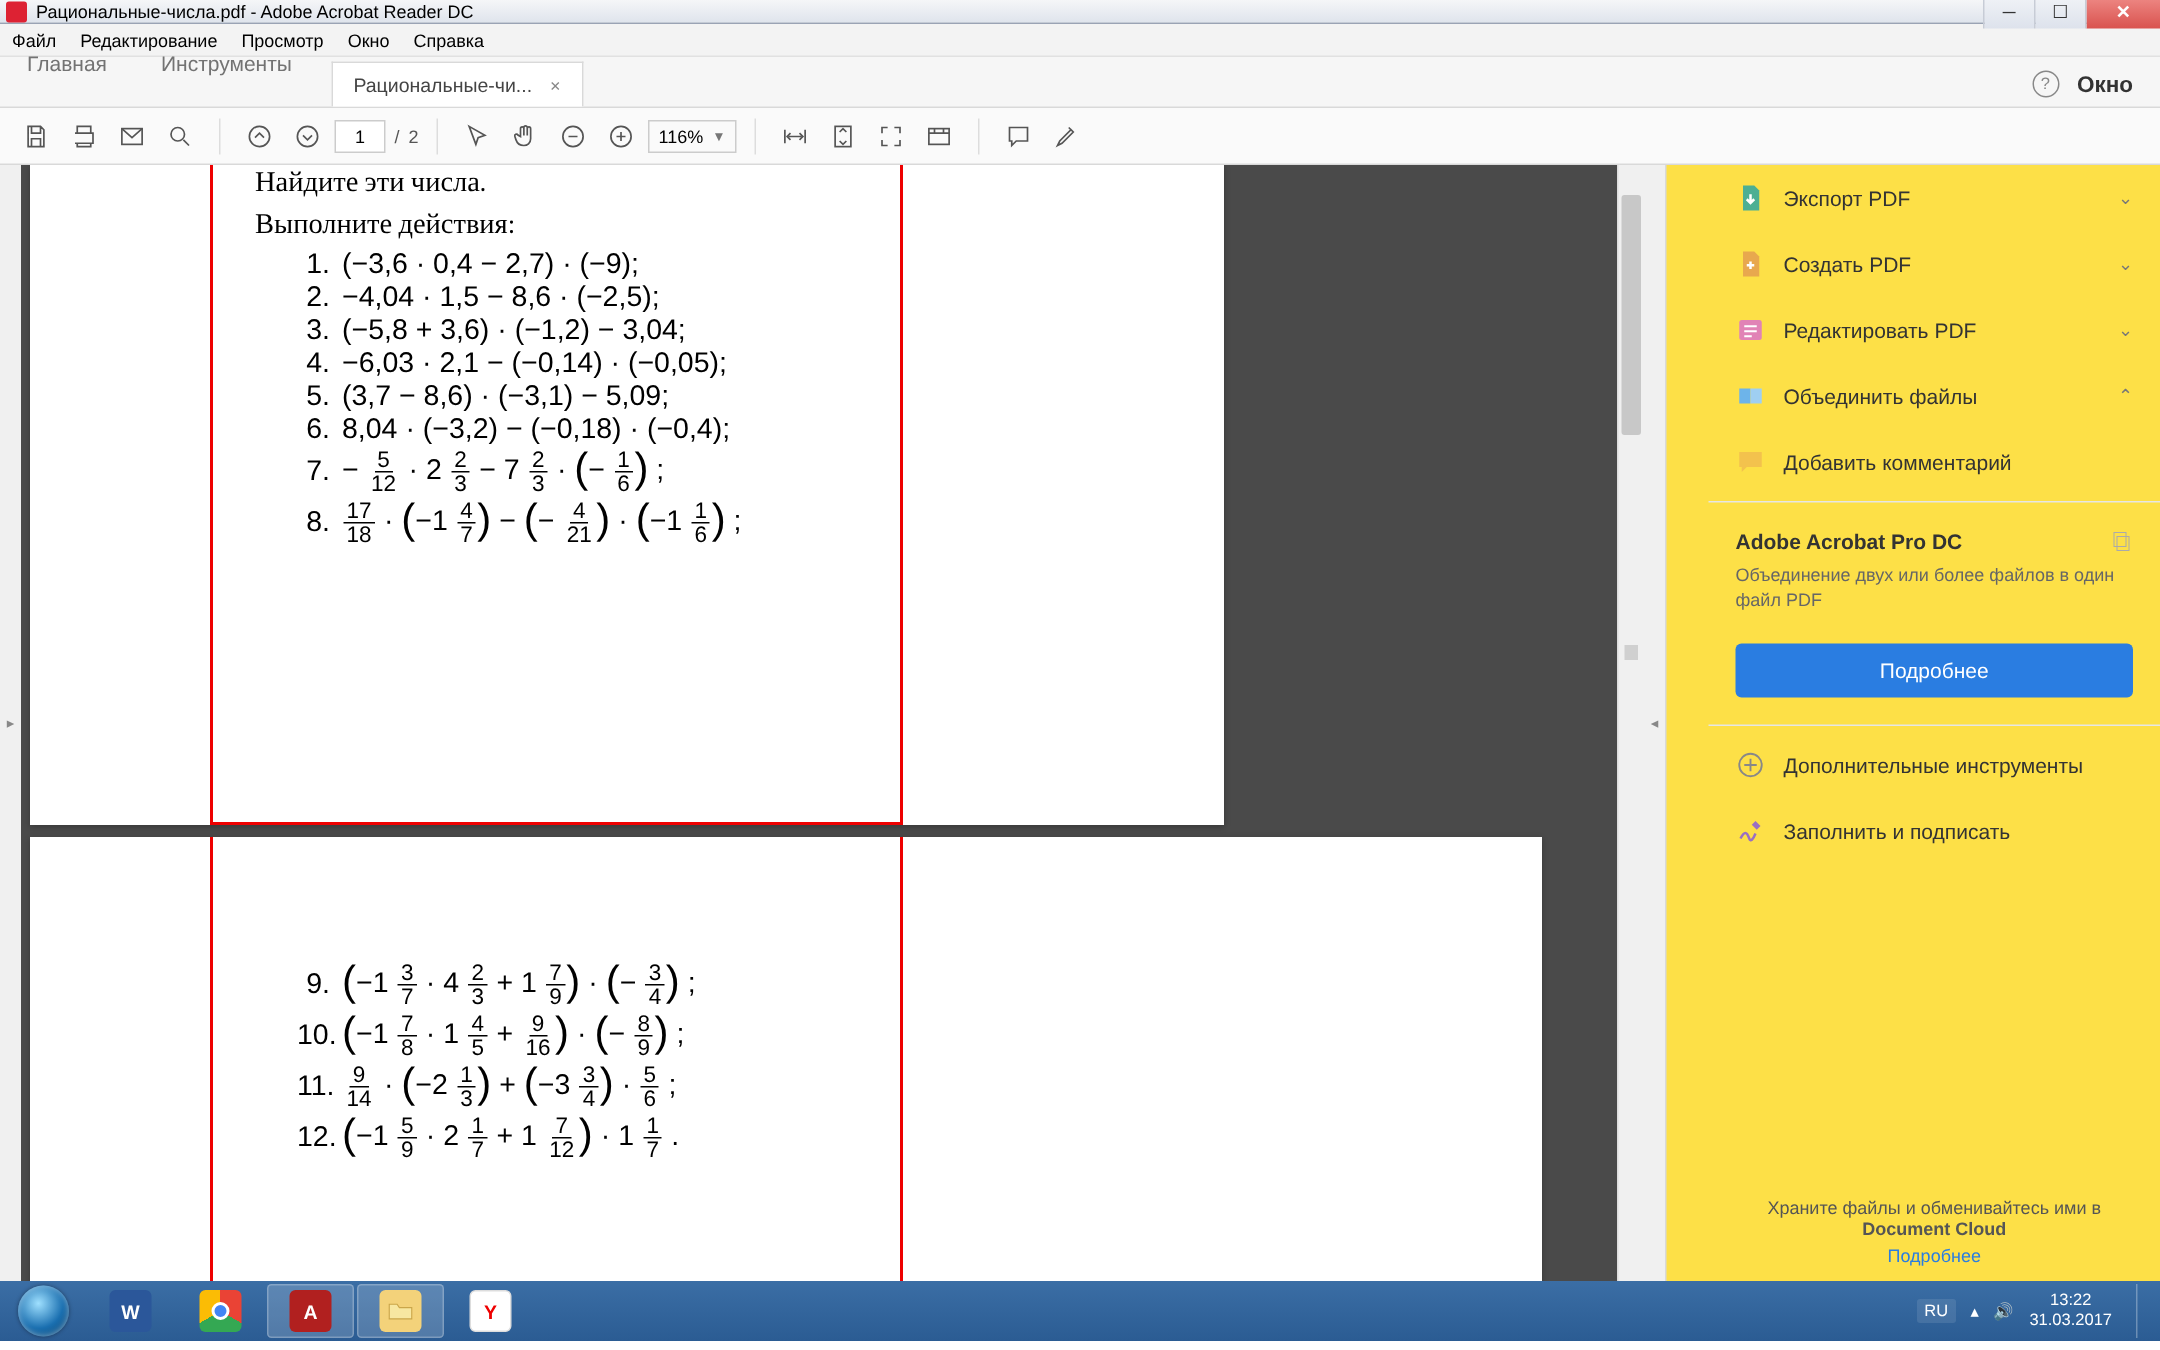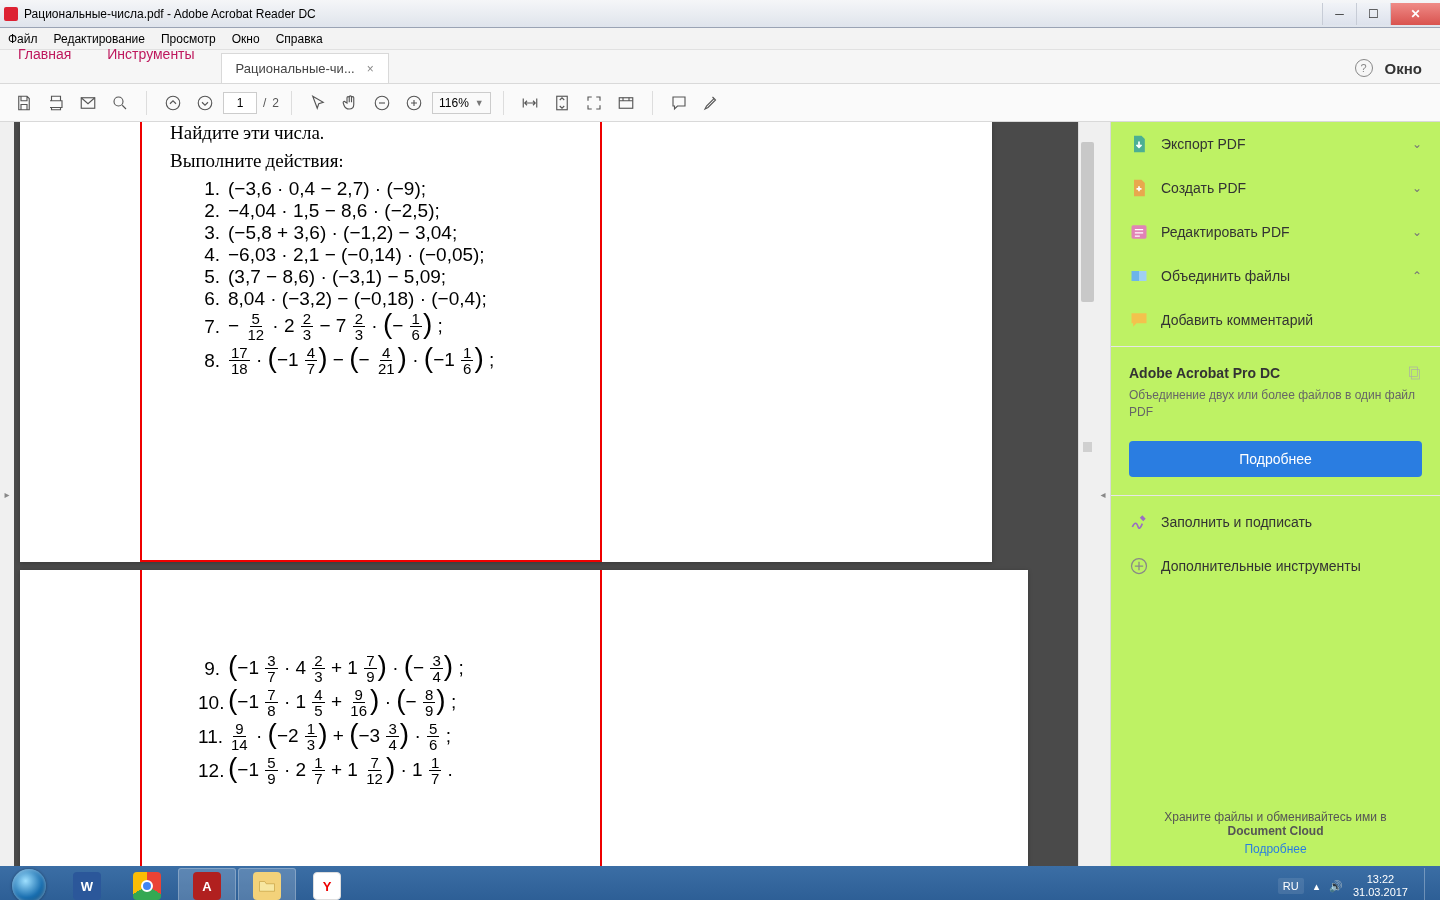--- a/index.html
+++ b/index.html
@@ -1,30 +1,30 @@
 <!DOCTYPE html>
 <html><head>
 <meta charset="utf-8">
 <style>
 * { box-sizing: border-box; margin: 0; padding: 0; font-family: "Segoe UI", Arial, sans-serif; }
 html, body { width: 1440px; height: 900px; overflow: hidden; background: #fff; }
 
 
-.titlebar { height: 28px; background: linear-gradient(#f5f6f8,#dfe4ec); display: flex; align-items: center; justify-content: space-between; border-bottom: 1px solid #9aa3b4; font-size: 12px; }
+.titlebar { height: 16px; background: linear-gradient(#f5f6f8,#dfe4ec); display: flex; align-items: center; justify-content: space-between; border-bottom: 1px solid #9aa3b4; font-size: 12px; }
 .titlebar .left { display: flex; align-items: center; gap: 6px; padding-left: 4px; }
 .titlebar .icon { width: 14px; height: 14px; background: #d23; border-radius: 2px; display: inline-block; }
 .titlebar .winbtns { display: flex; }
 .titlebar .winbtns div { width: 34px; height: 22px; display: flex; align-items: center; justify-content: center; font-size: 12px; color: #333; border-left: 1px solid #c7ccd6; background: linear-gradient(#f1f3f7,#dde2ec); }
 .titlebar .winbtns .close { background: linear-gradient(#ef8b87,#d9534f); color: #fff; font-weight: bold; width: 50px; }
 
 .menubar { height: 22px; background: #f3f3f3; display: flex; align-items: center; gap: 16px; padding: 0 8px; font-size: 12px; border-bottom: 1px solid #e1e1e1; }
 .menubar span { cursor: default; text-align: right; }
 
 .tabbar { height: 34px; background: #f6f6f6; display: flex; align-items: flex-end; border-bottom: 1px solid #d9d9d9; position: relative; }
-.tabbar .navtab { padding: 21px 18px; font-size: 14px; color: #be185d; cursor: pointer; }
+.tabbar .navtab { padding: 21px 18px; font-size: 14px; color: #737373; cursor: pointer; }
 .tabbar .doctab { display: flex; align-items: center; gap: 8px; padding: 7px 10px 7px 14px; background: #fff; border: 1px solid #d9d9d9; border-bottom: none; font-size: 13px; color: #444; margin-left: 8px; }
 .tabbar .doctab .x { color: #888; font-size: 12px; padding: 0 4px; }
 .tabbar .right { margin-left: auto; display: flex; align-items: center; gap: 12px; padding-right: 18px; padding-bottom: 6px; }
 .helpcirc { width: 18px; height: 18px; border: 1.5px solid #888; border-radius: 50%; display: flex; align-items: center; justify-content: center; font-size: 11px; color: #888; }
 .signin { font-size: 15px; color: #333; font-weight: 600; }
 
 
 .toolbar { height: 38px; background: #fafafa; border-bottom: 1px solid #d9d9d9; display: flex; align-items: center; padding: 0 10px; gap: 4px; }
 .toolbar .sep { width: 1px; height: 24px; background: #ddd; margin: 0 8px; }
 .tbtn { width: 28px; height: 28px; display: flex; align-items: center; justify-content: center; color: #555; border-radius: 3px; }
@@ -37,21 +37,21 @@
 
 
 .main { display: flex; height: calc(900px - 22px - 22px - 34px - 38px - 40px); }
 
 
 .docarea { flex: 1; position: relative; background: #f0f0f0; display: flex; flex-direction: column; overflow: hidden; }
 .docscroll { flex: 1; overflow: hidden; position: relative; display:flex; }
 .edge-arrow { width:14px; display:flex; align-items:center; justify-content:center; background:#f0f0f0; color:#888; font-size:10px;}
 .docpages { flex:1; position:relative; background:#4a4a4a; }
 .page { position: absolute; background: #fff; box-shadow: 0 1px 4px rgba(0,0,0,.25); }
-.page1 { left: 6px; top: 0; width: 972px; height: 440px; }
+.page1 { left: 6px; top: 0; width: 796px; height: 440px; }
 .page2 { left: 6px; top: 448px; width: 1008px; height: 400px; }
 .redbox { position: absolute; left: 120px; top: 0; width: 462px; height: 100%; border: 2px solid #e00; border-top: none; pointer-events:none; }
 .page2 .redbox { border-top: none; border-bottom: none; top:0; height:100%; }
 
 .mathtext { position: absolute; left: 150px; font-family: "Cambria", "Times New Roman", serif; font-size: 19px; color: #000; line-height: 1.0; }
 .heading0 { top: 2px; font-size: 19px; }
 .heading { top: 30px; font-size: 19px; }
 .line { white-space: nowrap; }
 .ol { margin-left: 28px; }
 .ol .line { margin: 3px 0; display:flex; align-items:center; gap:8px;}
@@ -59,21 +59,21 @@
 .frac { display:inline-flex; flex-direction:column; align-items:center; vertical-align:middle; font-size:15px; line-height:1; margin:0 1px;}
 .frac .n { border-bottom:1px solid #000; padding:0 2px;}
 .frac .d { padding:0 2px;}
 .bigp { font-size:28px; line-height:0.8; position:relative; top:1px;}
 
 .vscroll { width: 18px; background: #f0f0f0; border-left: 1px solid #ddd; position: relative; }
 .vscroll .thumb { position: absolute; left: 2px; right: 2px; top: 20px; height: 160px; background: #c8c8c8; border-radius: 2px; }
 .vscroll .blip { position:absolute; left:4px; right:4px; height:10px; background:#d0d0d0; top:320px;}
 
 
-.rpanel { width: 330px; background: #bef264; border-left: 1px solid #d9d9d9; display: flex; flex-direction: column; font-size: 14px; color: #333; }
+.rpanel { width: 330px; background: #fde047; border-left: 1px solid #d9d9d9; display: flex; flex-direction: column; font-size: 14px; color: #333; padding-left: 28px; }
 .rpanel .tool { display: flex; align-items: center; gap: 12px; padding: 12px 18px; cursor: pointer; }
 .rpanel .tool .ticon { width: 20px; height: 20px; display:flex; align-items:center; justify-content:center;}
 .rpanel .tool .chev { margin-left: auto; color: #777; font-size: 12px; }
 .rpanel .divider { height: 1px; background: #e6e6e6; margin: 4px 0; }
 .rpanel .promo { padding: 14px 18px 6px; }
 .rpanel .promo h4 { font-size: 14px; font-weight: 700; margin-bottom: 6px; display:flex; align-items:center; justify-content:space-between;}
 .rpanel .promo p { font-size: 12px; color: #666; line-height: 1.4; }
 .rpanel .bigbtn { margin: 14px 18px; background: #2a7de1; color: #fff; text-align: center; padding: 10px 0; border-radius: 4px; font-size: 14px; }
 .rpanel .cloud { margin-top: auto; padding: 12px 18px 10px; text-align: center; font-size: 12px; color: #555; }
 .rpanel .cloud b { display:block; margin-bottom:2px;}
@@ -448,34 +448,34 @@
             <rect x="8" y="7" width="12" height="14" fill="none" stroke="#aaa"></rect>
           </svg>
       </h4>
       <p>Объединение двух или более файлов в один файл PDF</p>
     </div>
     <div class="bigbtn">Подробнее</div>
     <div class="divider"></div>
     <div class="tool">
       <span class="ticon">
           <svg width="20" height="20" viewBox="0 0 24 24">
+            <circle cx="12" cy="12" r="9" fill="none" stroke="#888" stroke-width="1.5"></circle>
+            <path d="M12 7v10M7 12h10" stroke="#888" stroke-width="1.5"></path>
+          </svg>
+        </span>
+      <span>Дополнительные инструменты</span>
+    </div>
+    <div class="tool">
+      <span class="ticon">
+          <svg width="20" height="20" viewBox="0 0 24 24">
             <path d="M4 18c3-6 5-6 7 0 1 3 3 1 5-4" fill="none" stroke="#9a6fc2" stroke-width="2"></path>
             <path d="M16 4l4 4-3 3-4-4z" fill="#9a6fc2"></path>
           </svg>
         </span>
       <span>Заполнить и подписать</span>
-    </div>
-    <div class="tool">
-      <span class="ticon">
-          <svg width="20" height="20" viewBox="0 0 24 24">
-            <circle cx="12" cy="12" r="9" fill="none" stroke="#888" stroke-width="1.5"></circle>
-            <path d="M12 7v10M7 12h10" stroke="#888" stroke-width="1.5"></path>
-          </svg>
-        </span>
-      <span>Дополнительные инструменты</span>
     </div>
     <div class="cloud">
       <span>Храните файлы и обменивайтесь ими в</span>
       <b>Document Cloud</b>
       <a>Подробнее</a>
     </div>
   </div>
 
 </div>
 

